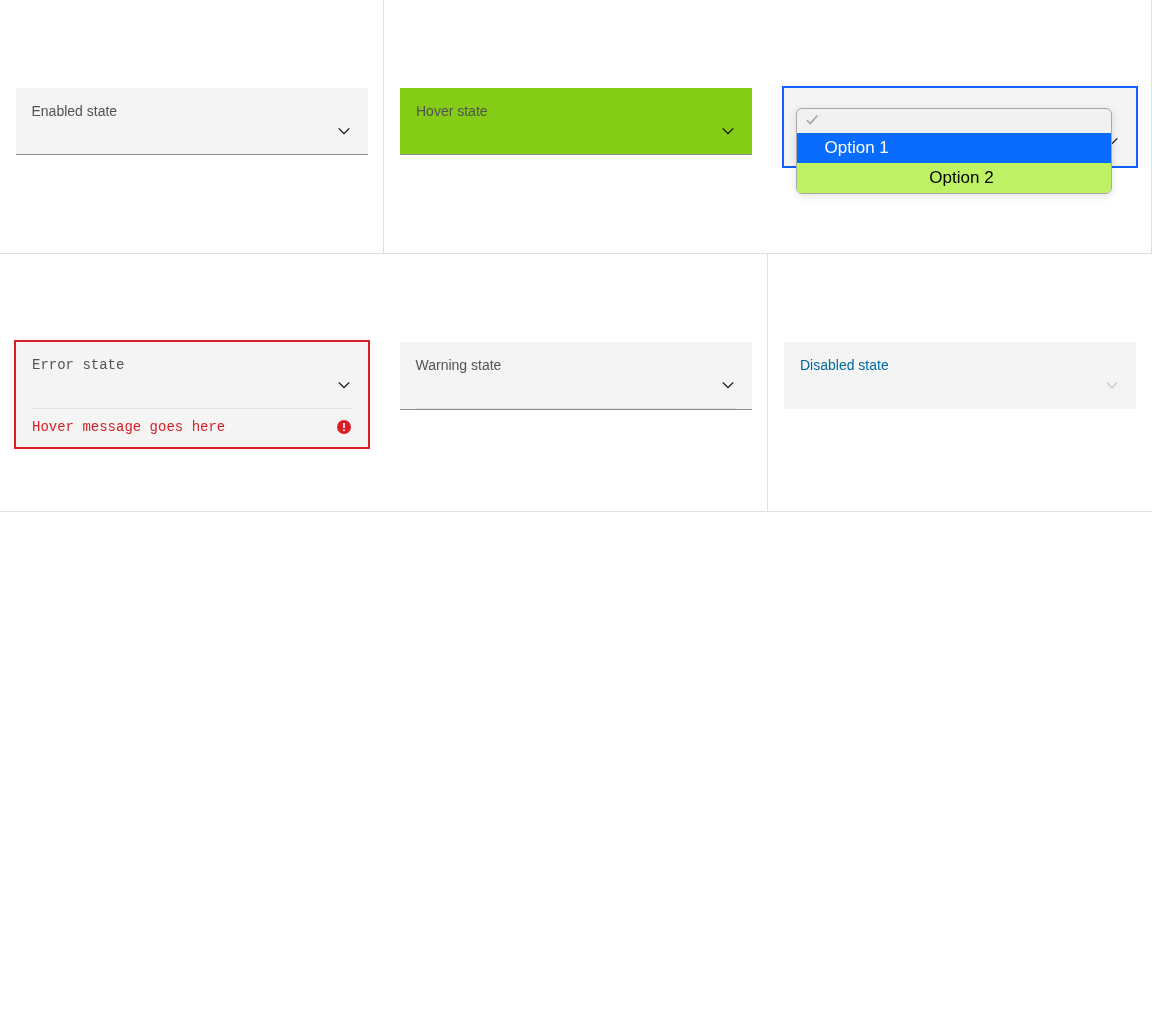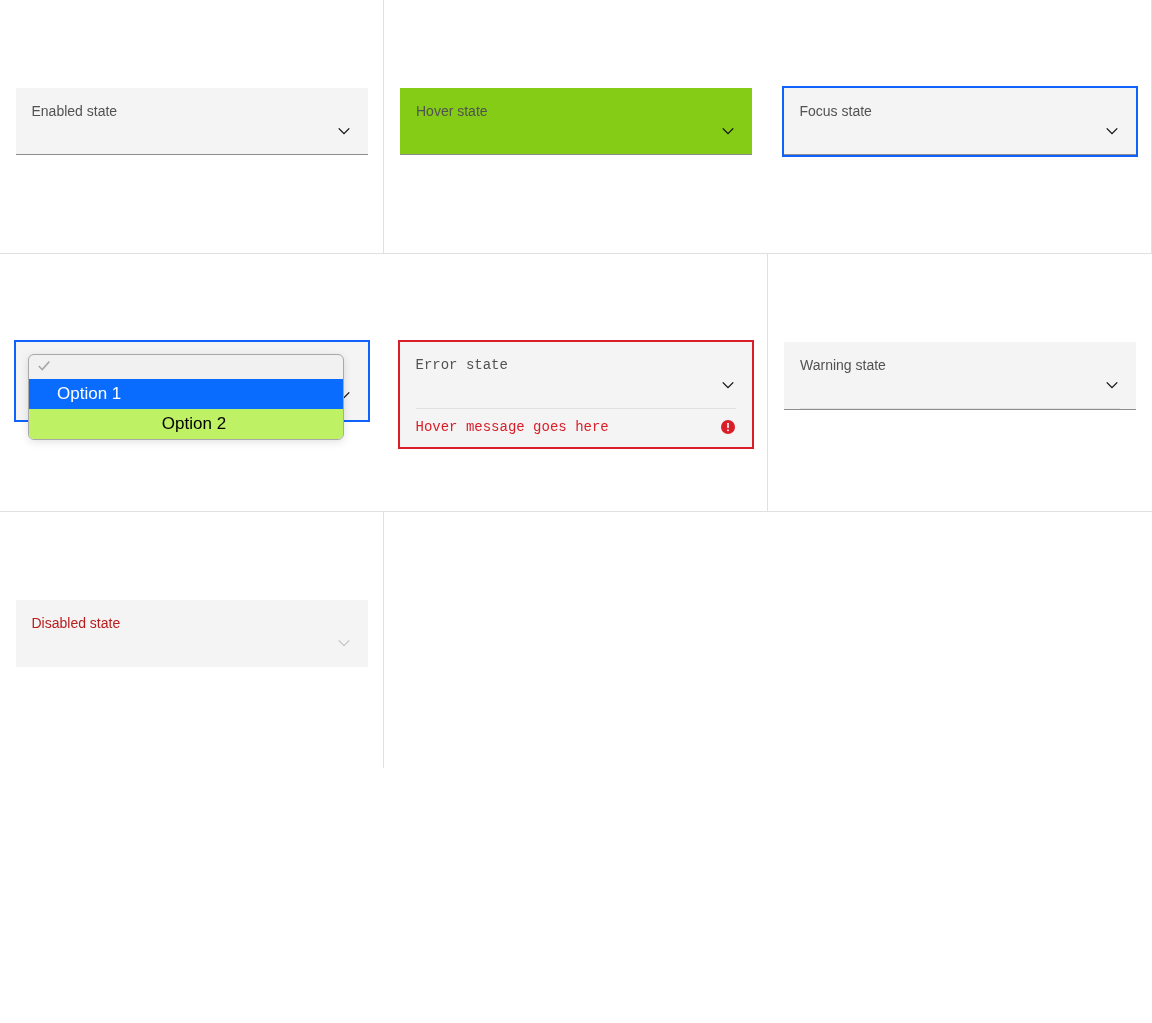--- a/index.html
+++ b/index.html
@@ -72,21 +72,21 @@
     align-items: center;
     justify-content: space-between;
     padding: 10px 16px 12px 16px;
     font-size: 14px;
   }
   .msg-row.error { color: #da1e28; }
   .msg-row.warning { color: #161616; }
   .status-icon {
     width: 16px; height: 16px; flex-shrink: 0;
   }
-  .disabled .label { color: #b91c1c; }
+  .disabled .label { color: #0369a1; }
   .disabled .chevron svg path { stroke: #c6c6c6; }
   .disabled.dropdown { border-bottom-color: #f4f4f4; }
   .readonly .row {
     justify-content: space-between;
     padding-top: 6px;
   }
   .readonly .value {
     font-size: 16px;
     color: #161616;
   }
@@ -100,21 +100,21 @@
     height: 78px;
     background: #f4f4f4;
     outline: 2px solid #0f62fe;
     position: relative;
   }
   .open-field .row {
     position: absolute; bottom: 14px; right: 16px;
   }
   .menu {
     position: absolute;
-    top: 12px; left: 12px;
+    top: 20px; left: 12px;
     width: 316px;
     background: #f1f1f1;
     border: 1px solid #a8a8a8;
     border-radius: 6px;
     box-shadow: 0 2px 8px rgba(0,0,0,0.12);
     overflow: hidden;
     z-index: 10;
   }
   .menu-check {
     padding: 4px 8px 2px 8px;
@@ -159,32 +159,20 @@
       <div class="row">
         <span class="chevron">
           <svg viewBox="0 0 16 16">
               <path d="M2 5 L8 11 L14 5" fill="none" stroke="#161616" stroke-width="1.6"></path>
             </svg>
         </span>
       </div>
     </div>
   </div>
 
-  <div class="cell">
-    <div class="dropdown focus-wrap">
-      <div class="label">Focus state</div>
-      <div class="row">
-        <span class="chevron">
-          <svg viewBox="0 0 16 16">
-              <path d="M2 5 L8 11 L14 5" fill="none" stroke="#161616" stroke-width="1.6"></path>
-            </svg>
-        </span>
-      </div>
-    </div>
-  </div>
 
   <div class="cell" style="padding-top:88px;">
     <div class="open-wrap">
       <div class="open-field">
         <div class="row">
           <span class="chevron">
             <svg viewBox="0 0 16 16">
                 <path d="M2 5 L8 11 L14 5" fill="none" stroke="#161616" stroke-width="1.6"></path>
               </svg>
           </span>

